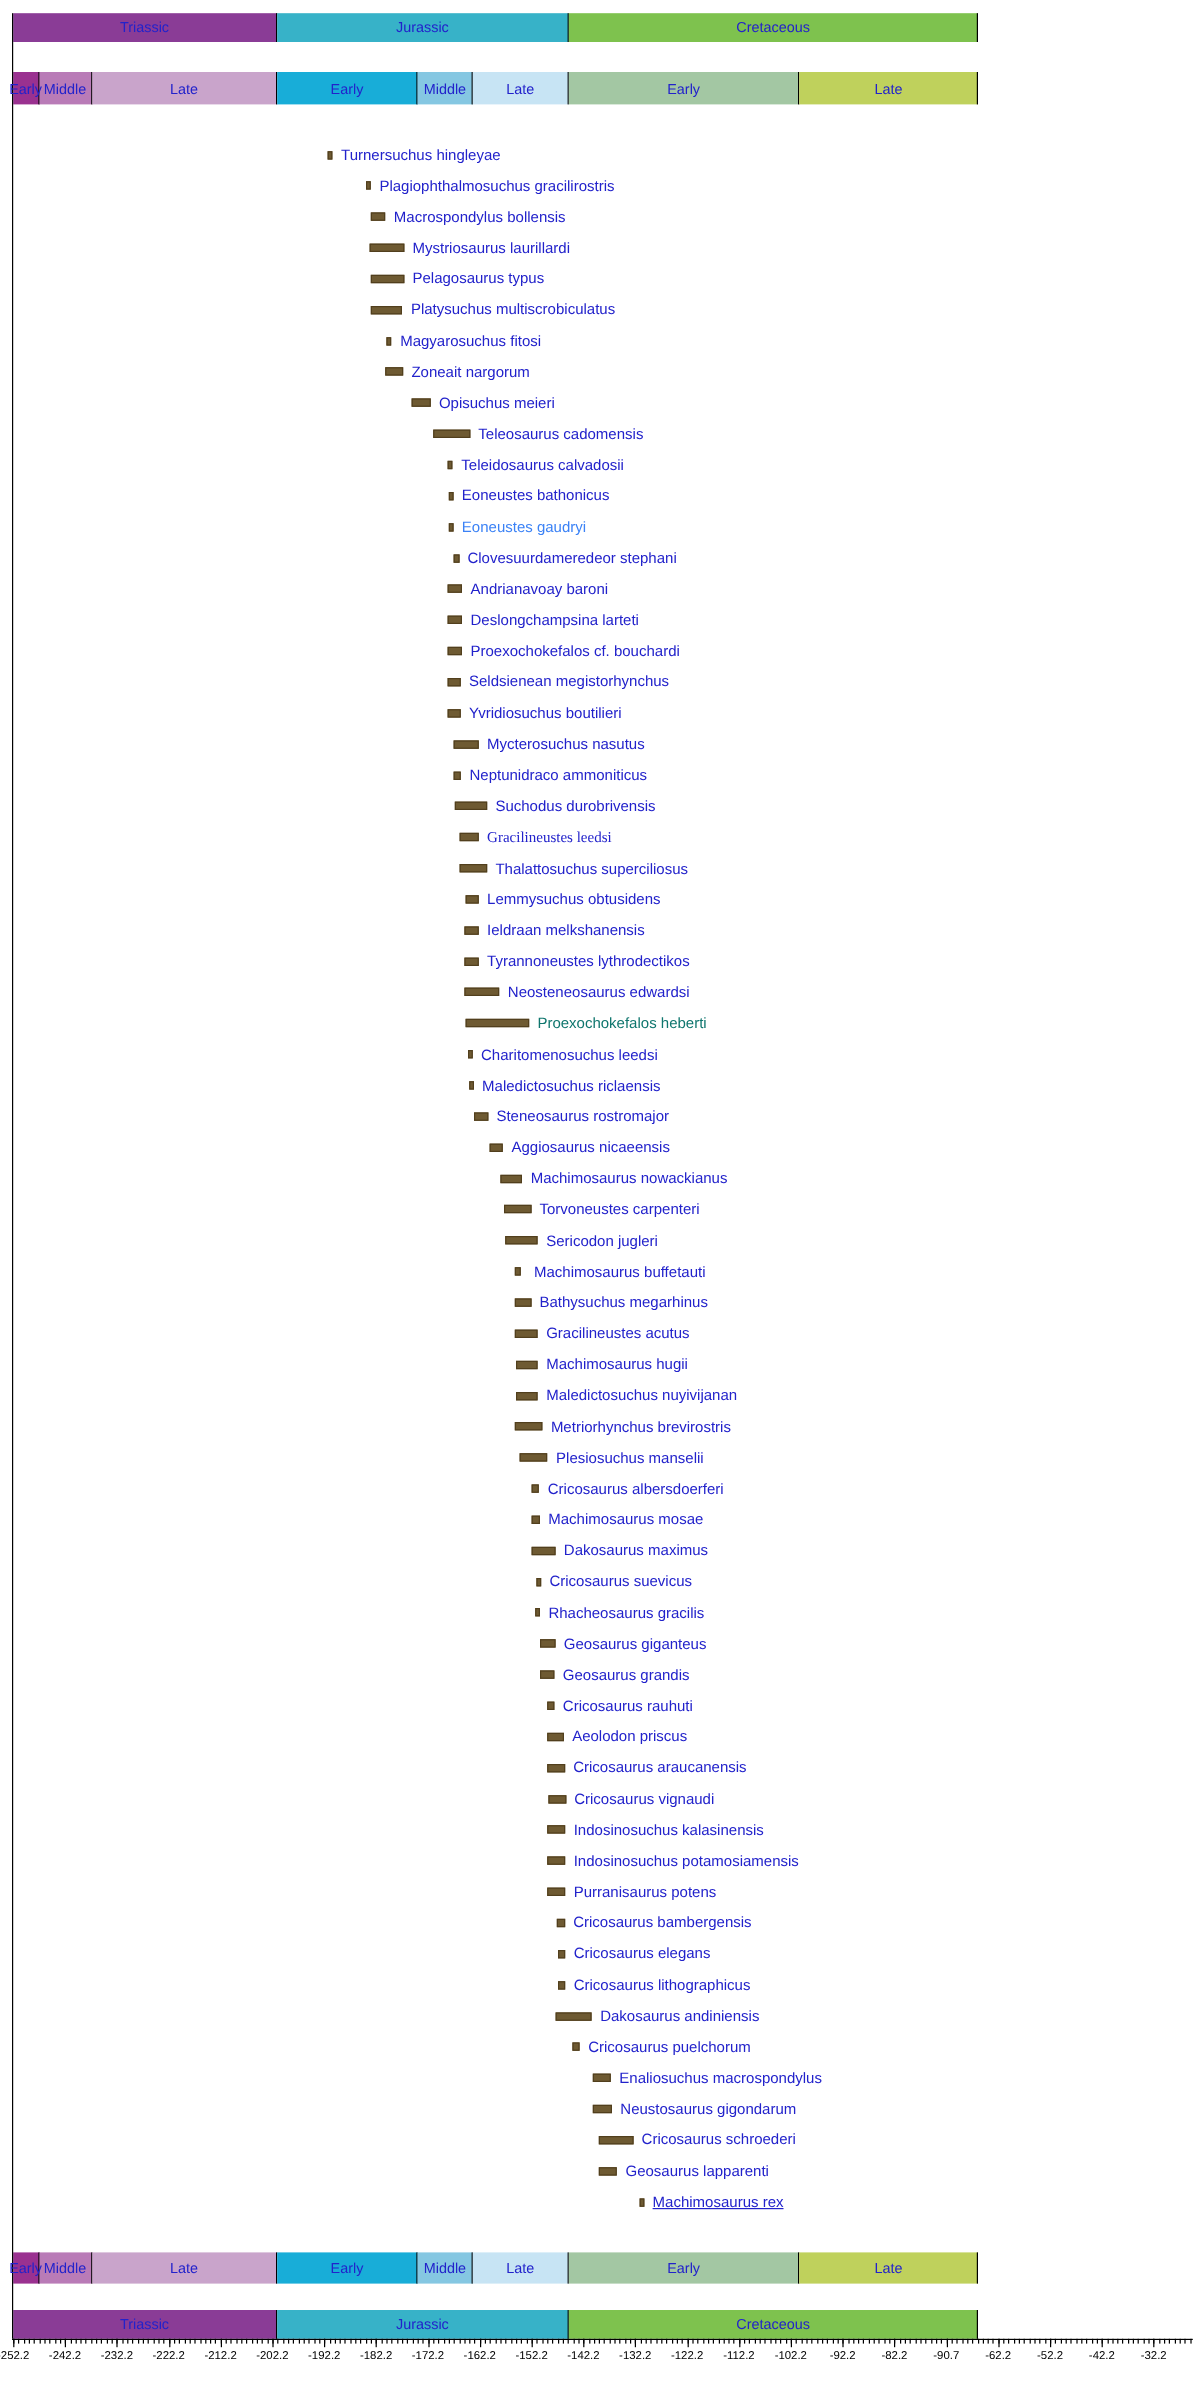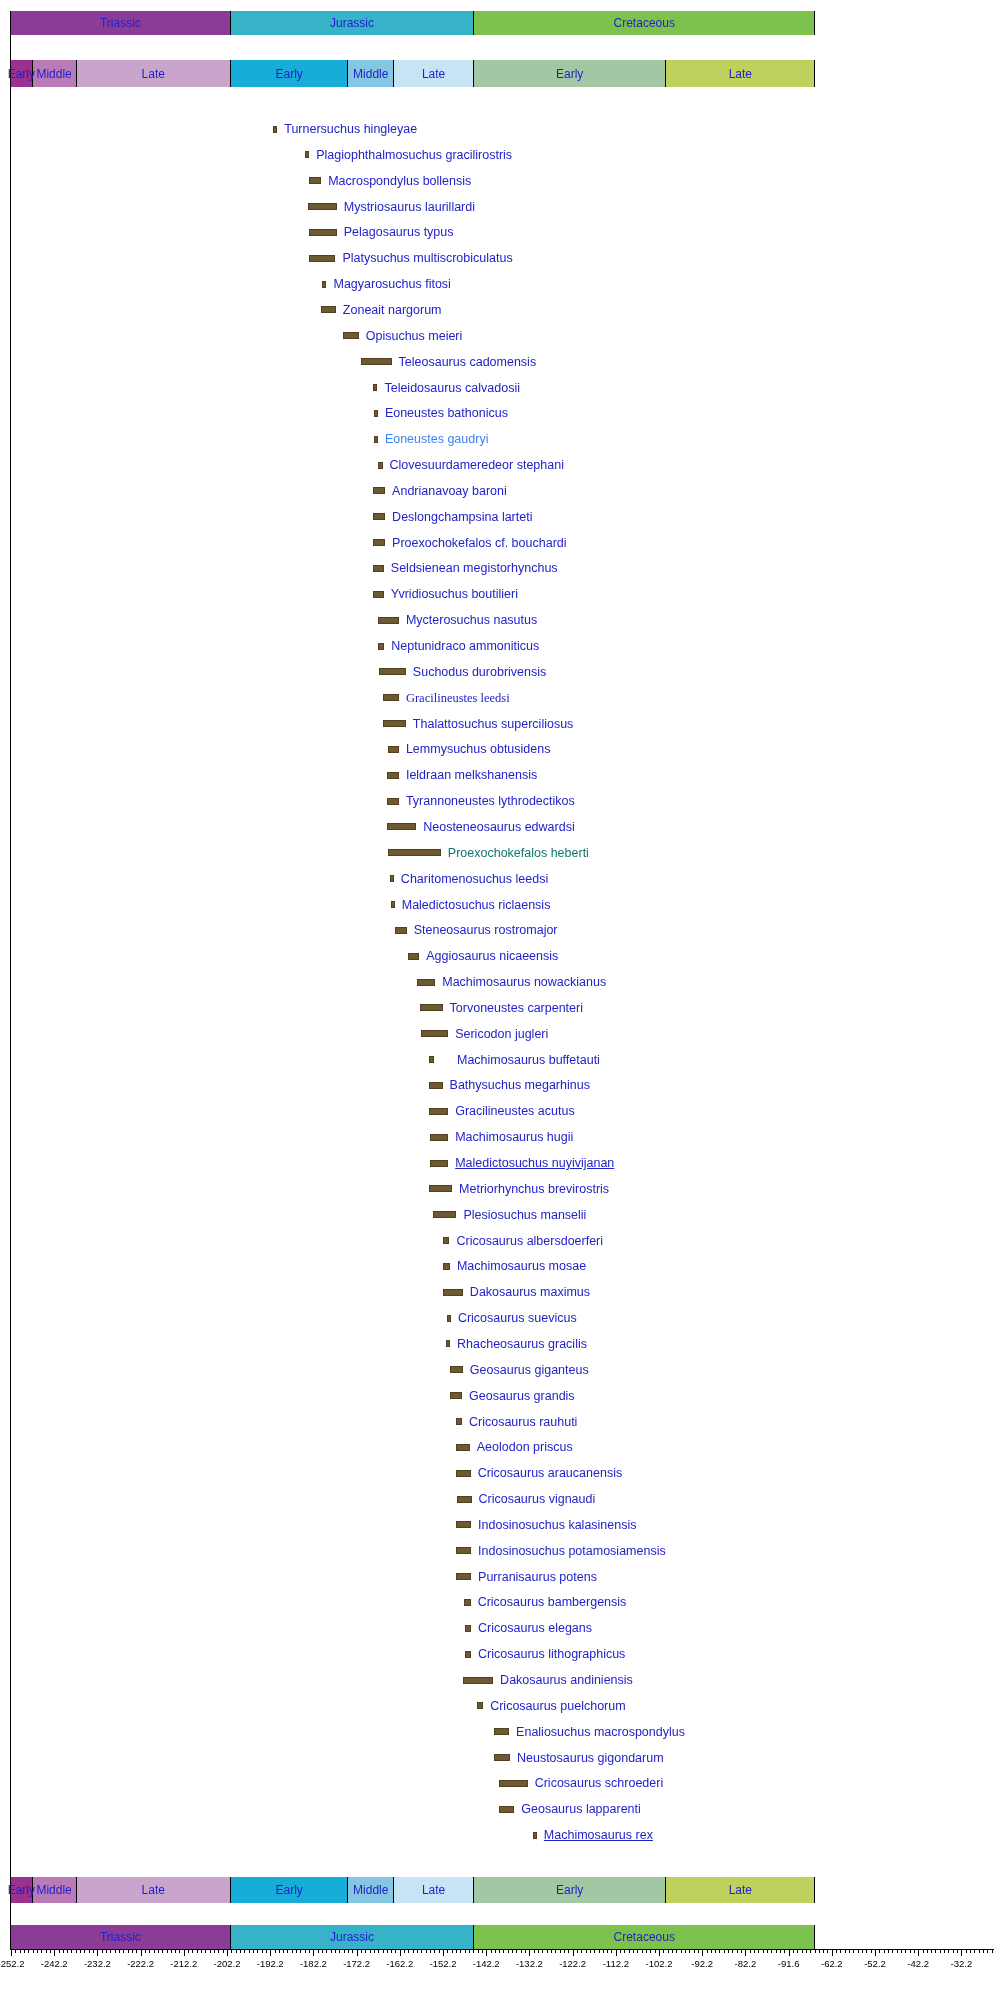--- a/index.html
+++ b/index.html
@@ -163,29 +163,29 @@
     <div class="taxon-label" style="left: 413.712px; top: 922.35px; color: rgb(34, 34, 203);">Steneosaurus rostromajor</div>
     <div class="taxon-bar" style="left: 408.44px; top: 952.7px; width: 10.8px; background: rgb(110, 90, 50); border-color: rgb(81, 63, 29);"></div>
     <div class="taxon-label" style="left: 426.24px; top: 948.2px; color: rgb(34, 34, 203);">Aggiosaurus nicaeensis</div>
     <div class="taxon-bar" style="left: 416.648px; top: 978.55px; width: 18.576px; background: rgb(110, 90, 50); border-color: rgb(81, 63, 29);"></div>
     <div class="taxon-label" style="left: 442.224px; top: 974.05px; color: rgb(34, 34, 203);">Machimosaurus nowackianus</div>
     <div class="taxon-bar" style="left: 420.104px; top: 1004.4px; width: 22.464px; background: rgb(110, 90, 50); border-color: rgb(81, 63, 29);"></div>
     <div class="taxon-label" style="left: 449.568px; top: 999.9px; color: rgb(34, 34, 203);">Torvoneustes carpenteri</div>
     <div class="taxon-bar" style="left: 420.968px; top: 1030.25px; width: 27.216px; background: rgb(110, 90, 50); border-color: rgb(81, 63, 29);"></div>
     <div class="taxon-label" style="left: 455.184px; top: 1025.75px; color: rgb(34, 34, 203);">Sericodon jugleri</div>
     <div class="taxon-bar" style="left: 429.176px; top: 1056.1px; width: 5.184px; background: rgb(110, 90, 50); border-color: rgb(81, 63, 29);"></div>
-    <div class="taxon-label" style="left: 457px; top: 1051.6px; color: rgb(34, 34, 203);">Machimosaurus buffetauti</div>
+    <div class="taxon-label" style="left: 445px; top: 1051.6px; color: rgb(34, 34, 203);">Machimosaurus buffetauti</div>
     <div class="taxon-bar" style="left: 429.176px; top: 1081.95px; width: 13.392px; background: rgb(110, 90, 50); border-color: rgb(81, 63, 29);"></div>
     <div class="taxon-label" style="left: 449.568px; top: 1077.45px; color: rgb(34, 34, 203);">Bathysuchus megarhinus</div>
     <div class="taxon-bar" style="left: 429.176px; top: 1107.8px; width: 19.008px; background: rgb(110, 90, 50); border-color: rgb(81, 63, 29);"></div>
     <div class="taxon-label" style="left: 455.184px; top: 1103.3px; color: rgb(34, 34, 203);">Gracilineustes acutus</div>
     <div class="taxon-bar" style="left: 430.04px; top: 1133.65px; width: 18.144px; background: rgb(110, 90, 50); border-color: rgb(81, 63, 29);"></div>
     <div class="taxon-label" style="left: 455.184px; top: 1129.15px; color: rgb(34, 34, 203);">Machimosaurus hugii</div>
     <div class="taxon-bar" style="left: 430.04px; top: 1159.5px; width: 18.144px; background: rgb(110, 90, 50); border-color: rgb(81, 63, 29);"></div>
-    <div class="taxon-label" style="left: 455.184px; top: 1155px; color: rgb(34, 34, 203); text-decoration: underline;">Maledictosuchus nuyivijanan</div>
+    <div class="taxon-label" style="left: 455.184px; top: 1155px; color: rgb(34, 34, 203);">Maledictosuchus nuyivijanan</div>
     <div class="taxon-bar" style="left: 429.176px; top: 1185.35px; width: 22.896px; background: rgb(110, 90, 50); border-color: rgb(81, 63, 29);"></div>
     <div class="taxon-label" style="left: 459.072px; top: 1180.85px; color: rgb(34, 34, 203);">Metriorhynchus brevirostris</div>
     <div class="taxon-bar" style="left: 433.496px; top: 1211.2px; width: 22.896px; background: rgb(110, 90, 50); border-color: rgb(81, 63, 29);"></div>
     <div class="taxon-label" style="left: 463.392px; top: 1206.7px; color: rgb(34, 34, 203);">Plesiosuchus manselii</div>
     <div class="taxon-bar" style="left: 442.568px; top: 1237.05px; width: 6.912px; background: rgb(110, 90, 50); border-color: rgb(81, 63, 29);"></div>
     <div class="taxon-label" style="left: 456.48px; top: 1232.55px; color: rgb(34, 34, 203);">Cricosaurus albersdoerferi</div>
     <div class="taxon-bar" style="left: 443.432px; top: 1262.9px; width: 6.48px; background: rgb(110, 90, 50); border-color: rgb(81, 63, 29);"></div>
     <div class="taxon-label" style="left: 456.912px; top: 1258.4px; color: rgb(34, 34, 203);">Machimosaurus mosae</div>
     <div class="taxon-bar" style="left: 442.568px; top: 1288.75px; width: 20.304px; background: rgb(110, 90, 50); border-color: rgb(81, 63, 29);"></div>
     <div class="taxon-label" style="left: 469.872px; top: 1284.25px; color: rgb(34, 34, 203);">Dakosaurus maximus</div>
@@ -490,21 +490,21 @@
     <div class="tick-label" style="left: 572.6px; top: 1958px;">-122.2</div>
     <div class="tick" style="left: 615.8px; top: 1949px; height: 7px;"></div>
     <div class="tick-label" style="left: 615.8px; top: 1958px;">-112.2</div>
     <div class="tick" style="left: 659px; top: 1949px; height: 7px;"></div>
     <div class="tick-label" style="left: 659px; top: 1958px;">-102.2</div>
     <div class="tick" style="left: 702.2px; top: 1949px; height: 7px;"></div>
     <div class="tick-label" style="left: 702.2px; top: 1958px;">-92.2</div>
     <div class="tick" style="left: 745.4px; top: 1949px; height: 7px;"></div>
     <div class="tick-label" style="left: 745.4px; top: 1958px;">-82.2</div>
     <div class="tick" style="left: 788.6px; top: 1949px; height: 7px;"></div>
-    <div class="tick-label" style="left: 788.6px; top: 1958px;">-91.6</div>
+    <div class="tick-label" style="left: 788.6px; top: 1958px;">-90.7</div>
     <div class="tick" style="left: 831.8px; top: 1949px; height: 7px;"></div>
     <div class="tick-label" style="left: 831.8px; top: 1958px;">-62.2</div>
     <div class="tick" style="left: 875px; top: 1949px; height: 7px;"></div>
     <div class="tick-label" style="left: 875px; top: 1958px;">-52.2</div>
     <div class="tick" style="left: 918.2px; top: 1949px; height: 7px;"></div>
     <div class="tick-label" style="left: 918.2px; top: 1958px;">-42.2</div>
     <div class="tick" style="left: 961.4px; top: 1949px; height: 7px;"></div>
     <div class="tick-label" style="left: 961.4px; top: 1958px;">-32.2</div>
   </div>
 

